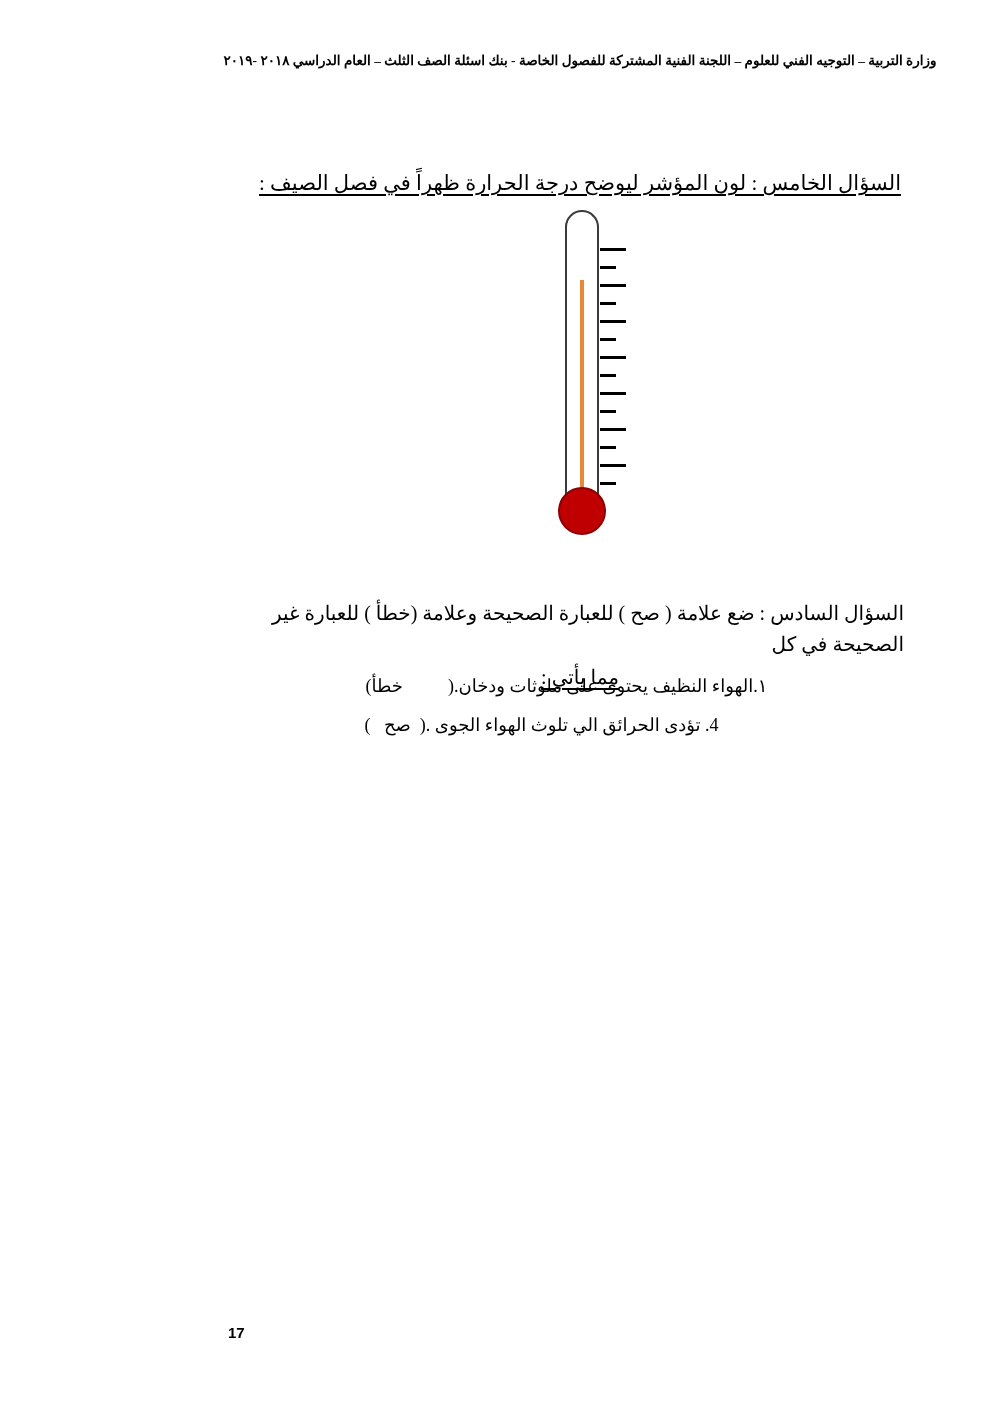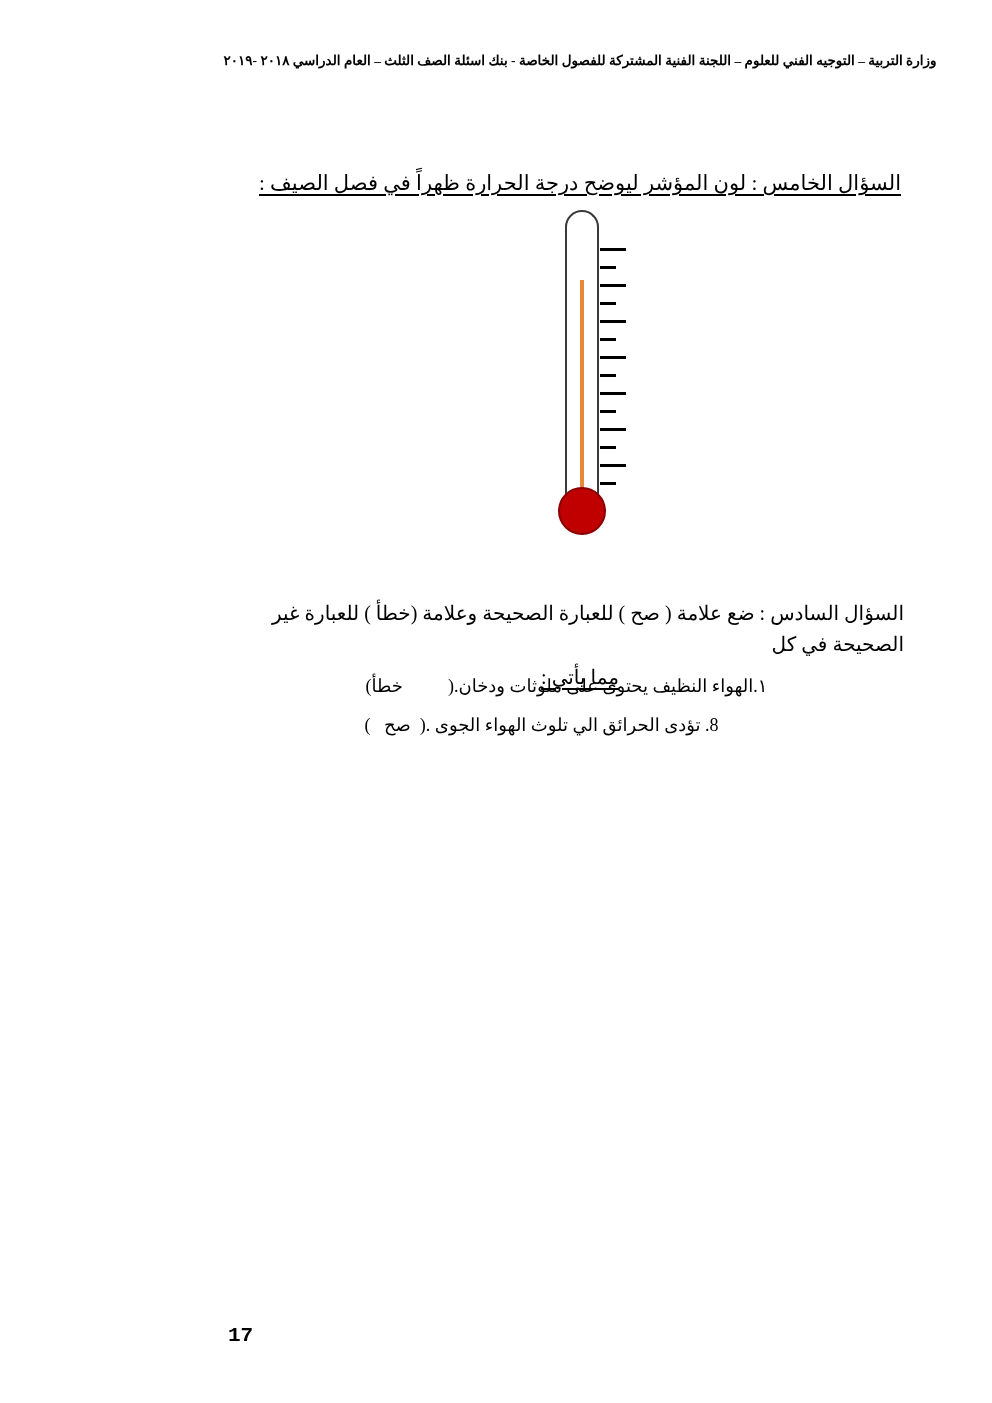--- a/index.html
+++ b/index.html
@@ -156,24 +156,24 @@
     margin-bottom: 10px;
   }
   .q6-item.i1 { padding-right: 40px; }
   .q6-item.i2 { padding-right: 90px; }
 
   
   .page-number {
     position: absolute;
     left: 60px;
     top: 1324px;
-    font-size: 21px;
+    font-size: 15px;
     font-weight: bold;
     direction: ltr;
-    font-family: Liberation Mono, monospace;
+    font-family: Liberation Sans, sans-serif;
   }
 </style>
 </head>
 <body>
 
 <div class="page">
 
   <div class="doc-header">وزارة التربية – التوجيه الفني للعلوم – اللجنة الفنية المشتركة للفصول الخاصة - بنك اسئلة الصف الثلث – العام الدراسي ٢٠١٨ -٢٠١٩</div>
 
   <div class="q5-line">
@@ -204,18 +204,18 @@
     </div>
   </div>
 
   <div class="q6-block">
     <div class="q6-line1">السؤال السادس : ضع علامة ( صح ) للعبارة الصحيحة وعلامة (خطأ ) للعبارة غير الصحيحة في كل</div>
     <div class="q6-line2">مما يأتي :</div>
   </div>
 
   <div class="q6-items">
     <div class="q6-item i1">١.الهواء النظيف يحتوى على ملوثات ودخان.(          خطأ)</div>
-    <div class="q6-item i2">8. تؤدى الحرائق الي تلوث الهواء الجوى .(  صح   )</div>
+    <div class="q6-item i2">4. تؤدى الحرائق الي تلوث الهواء الجوى .(  صح   )</div>
   </div>
 
   <div class="page-number">17</div>
 
 </div>
 
 </body></html>

